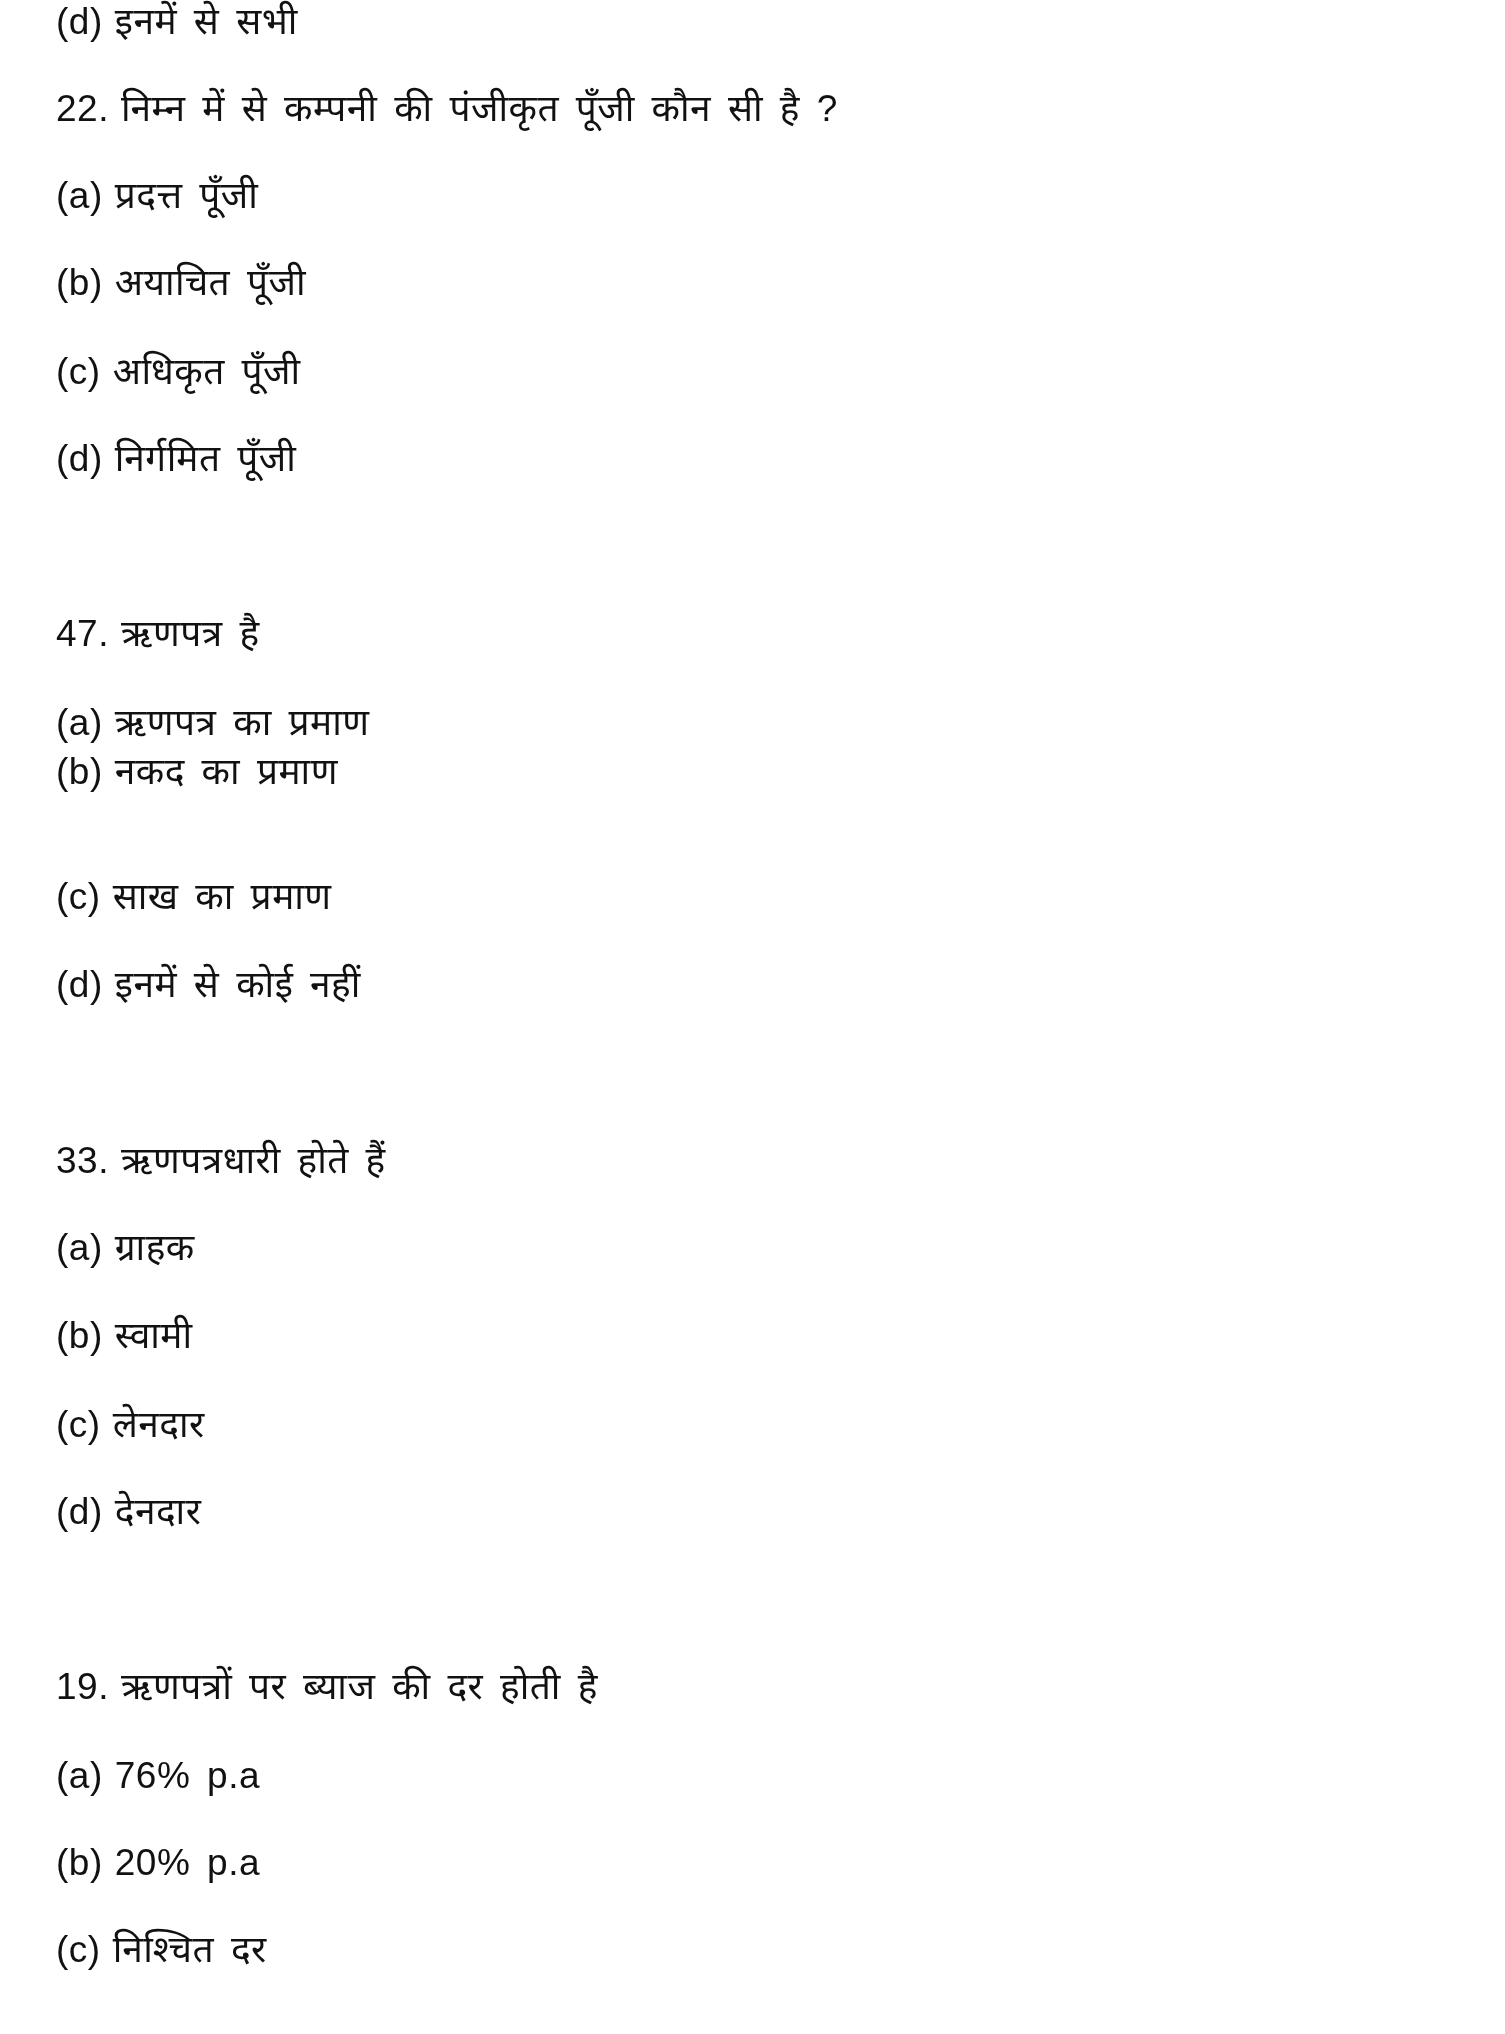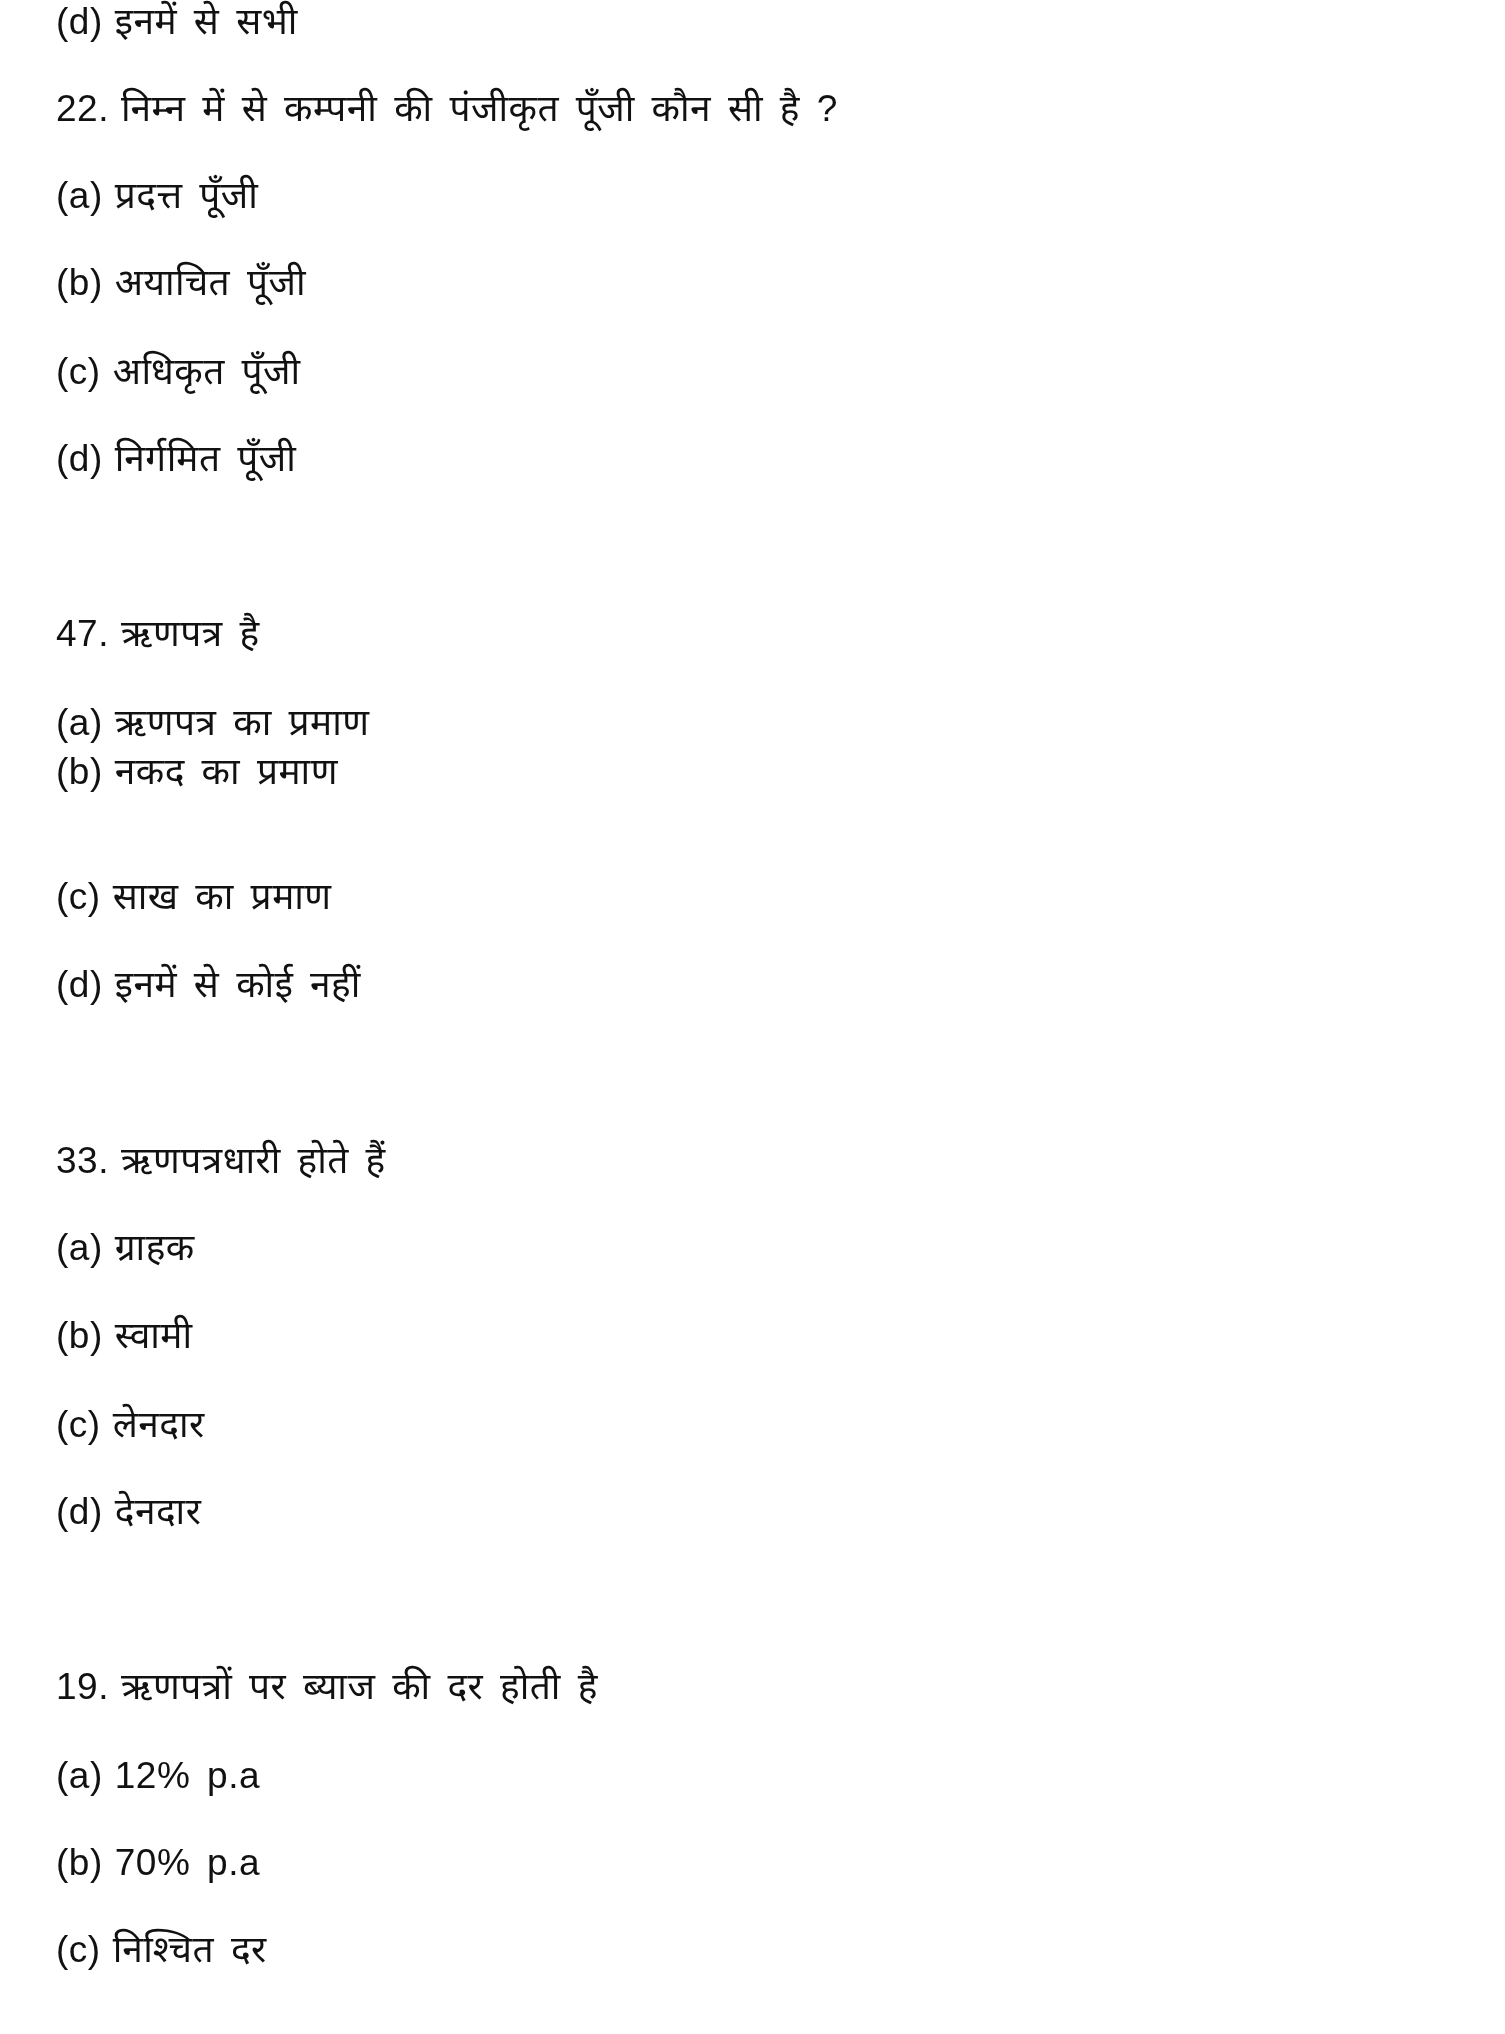--- a/index.html
+++ b/index.html
@@ -23,16 +23,16 @@
   <div class="line" style="top:723px"><span class="label">(a)</span><span>ऋणपत्र का प्रमाण</span></div>
   <div class="line" style="top:772px"><span class="label">(b)</span><span>नकद का प्रमाण</span></div>
   <div class="line" style="top:897px"><span class="label">(c)</span><span>साख का प्रमाण</span></div>
   <div class="line" style="top:985px"><span class="label">(d)</span><span>इनमें से कोई नहीं</span></div>
   <div class="line" style="top:1161px"><span class="num">33.</span><span>ऋणपत्रधारी होते हैं</span></div>
   <div class="line" style="top:1248px"><span class="label">(a)</span><span>ग्राहक</span></div>
   <div class="line" style="top:1336px"><span class="label">(b)</span><span>स्वामी</span></div>
   <div class="line" style="top:1425px"><span class="label">(c)</span><span>लेनदार</span></div>
   <div class="line" style="top:1512px"><span class="label">(d)</span><span>देनदार</span></div>
   <div class="line" style="top:1687px"><span class="num">19.</span><span>ऋणपत्रों पर ब्याज की दर होती है</span></div>
-  <div class="line" style="top:1776px"><span class="label">(a)</span><span>12% p.a</span></div>
-  <div class="line" style="top:1863px"><span class="label">(b)</span><span>70% p.a</span></div>
+  <div class="line" style="top:1776px"><span class="label">(a)</span><span>76% p.a</span></div>
+  <div class="line" style="top:1863px"><span class="label">(b)</span><span>20% p.a</span></div>
   <div class="line" style="top:1950px"><span class="label">(c)</span><span>निश्चित दर</span></div>
 </div>
 
 </body></html>

